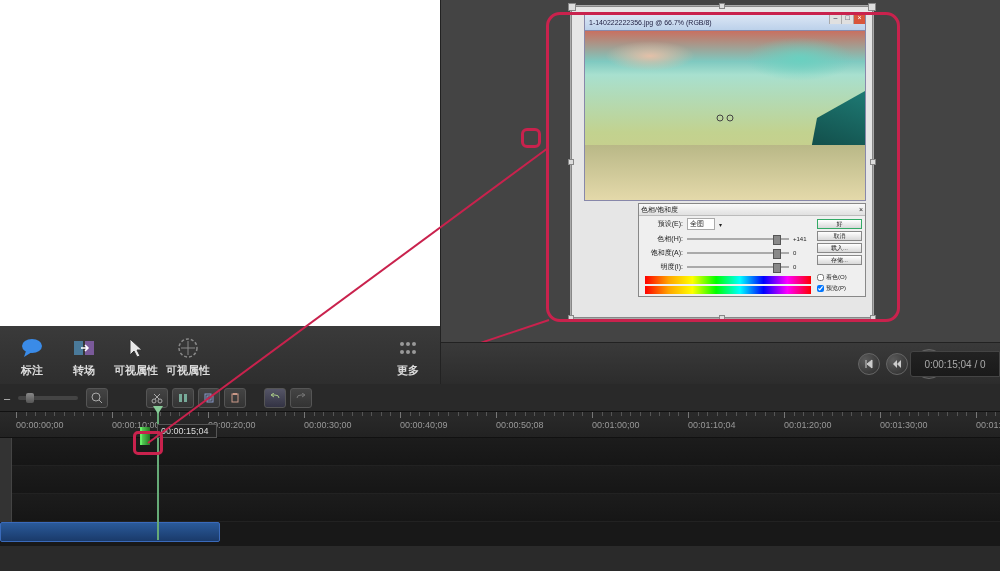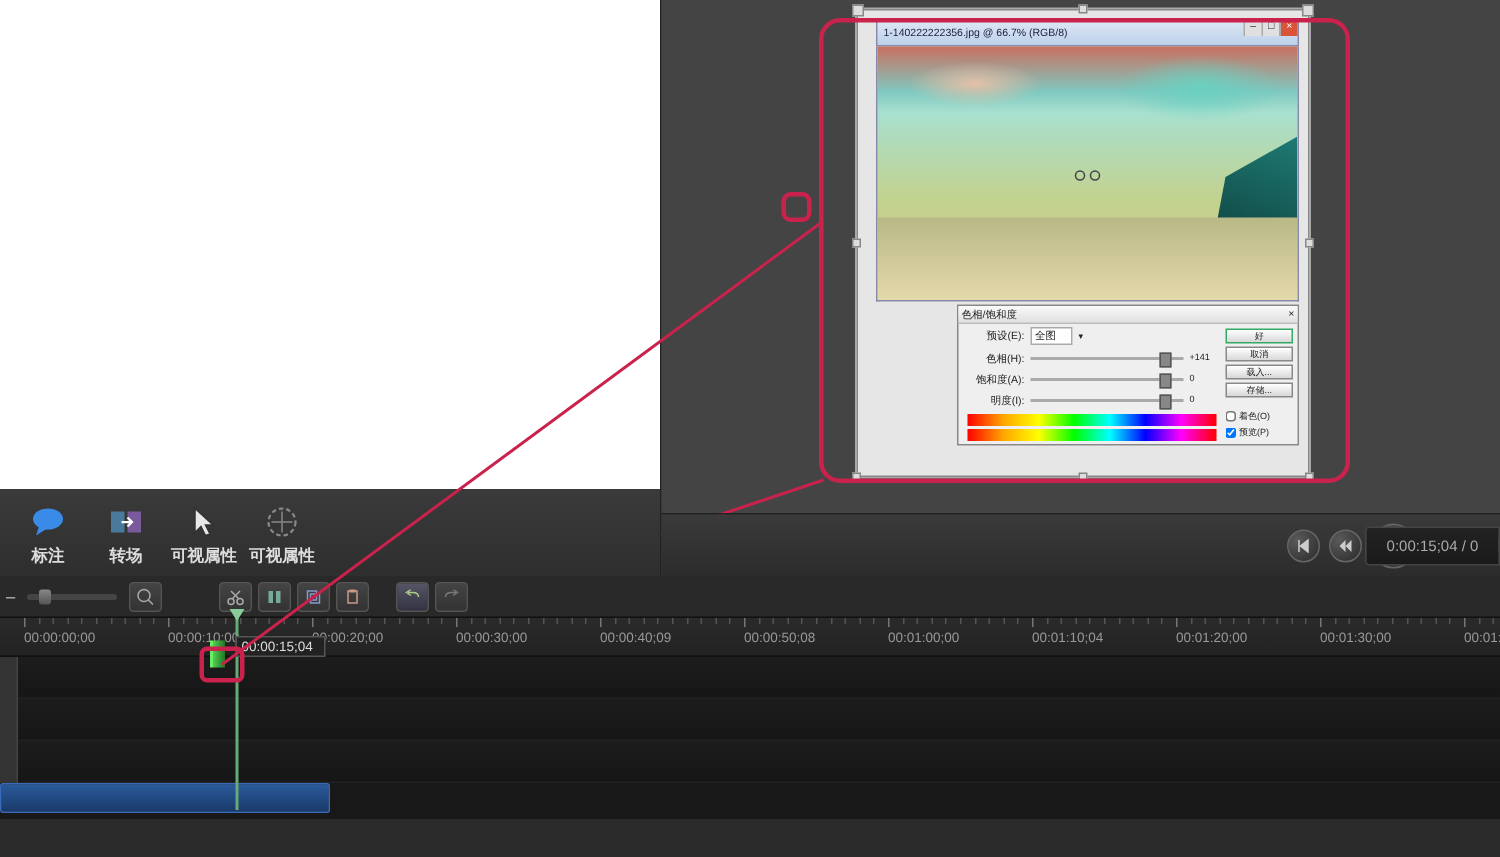--- a/index.html
+++ b/index.html
@@ -120,20 +120,33 @@
       <div class="tool-btn">
         <div class="tool-icon">
           <svg width="22" height="22" viewBox="0 0 22 22">
               <circle cx="11" cy="11" r="9" fill="none" stroke="#888" stroke-width="1.5" stroke-dasharray="3 2"></circle>
               <path d="M11 4 L11 18 M4 11 L18 11" stroke="#888" stroke-width="1"></path>
             </svg>
         </div>
         <div class="tool-label">可视属性</div>
       </div>
       <div class="tool-spacer"></div>
+      <div class="tool-btn">
+        <div class="tool-icon">
+          <svg width="20" height="16" viewBox="0 0 20 16">
+              <circle cx="4" cy="4" r="2" fill="#999"></circle>
+              <circle cx="10" cy="4" r="2" fill="#999"></circle>
+              <circle cx="16" cy="4" r="2" fill="#999"></circle>
+              <circle cx="4" cy="12" r="2" fill="#999"></circle>
+              <circle cx="10" cy="12" r="2" fill="#999"></circle>
+              <circle cx="16" cy="12" r="2" fill="#999"></circle>
+            </svg>
+        </div>
+        <div class="tool-label">更多</div>
+      </div>
     </div>
   </div>
 
   <div class="preview-panel">
     <div class="preview-area">
       <div class="preview-frame">
         <div class="handle tm"></div>
           <div class="handle bm"></div>
           <div class="handle lm"></div>
           <div class="handle rm"></div>

